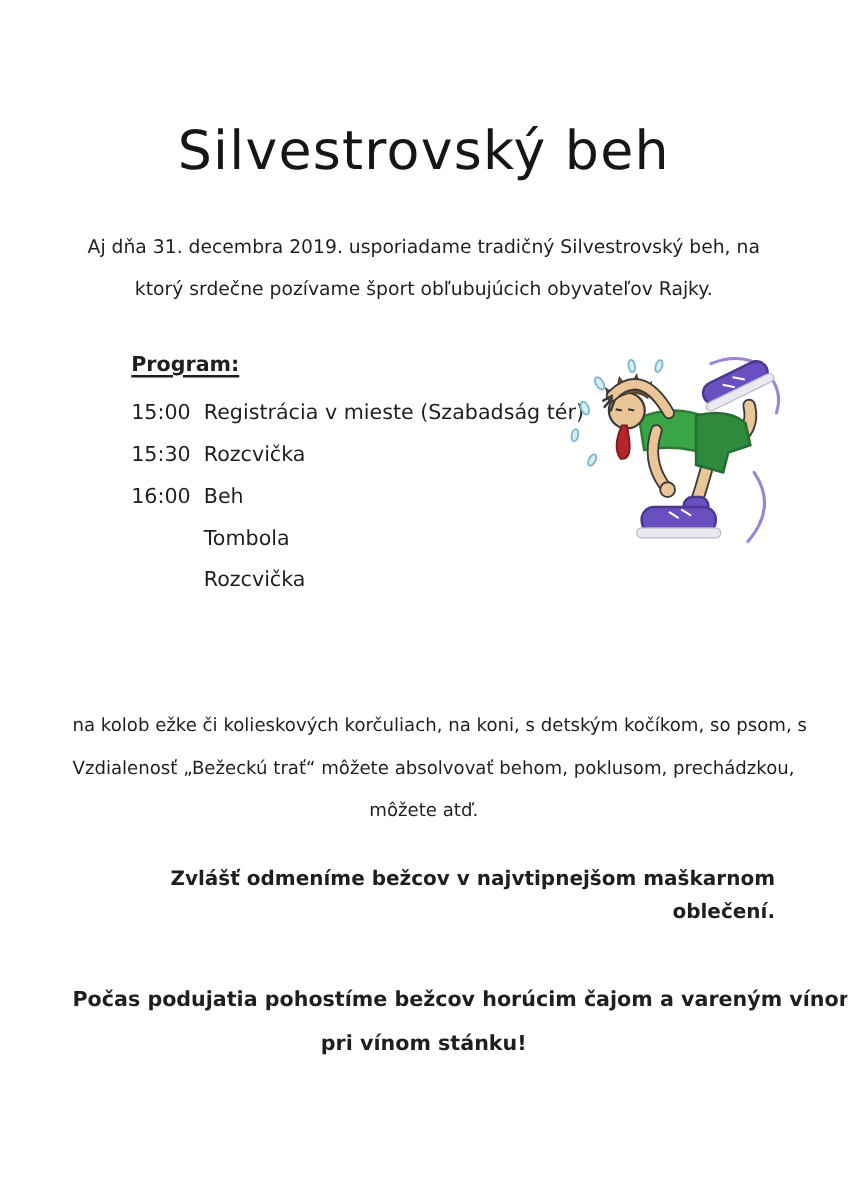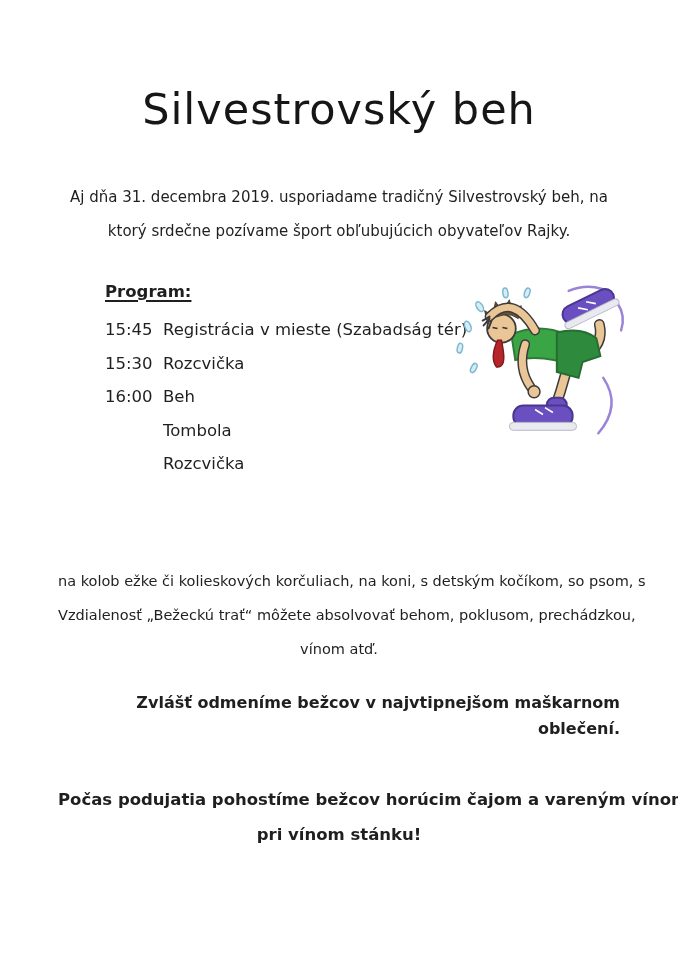--- a/index.html
+++ b/index.html
@@ -11,21 +11,21 @@
     position: relative;
     width: 678px;
     height: 960px;
     background: #ffffff;
     font-family: "DejaVu Sans", "Liberation Sans", sans-serif;
     color: #1f1f1f;
     overflow: hidden;
   }
   .flyer-title {
     position: absolute;
-    top: 84px;
+    top: 96px;
     left: 0;
     width: 100%;
     text-align: center;
     font-size: 43px;
     font-weight: normal;
     letter-spacing: 1px;
     color: #161616;
   }
   .intro {
     position: absolute;
@@ -114,21 +114,21 @@
   <div class="flyer-title">Silvestrovský beh</div>
 
   <div class="intro">
     <span class="line">Aj dňa 31. decembra 2019. usporiadame tradičný Silvestrovský beh, na</span>
     <span class="line">ktorý srdečne pozívame šport obľubujúcich obyvateľov Rajky.</span>
   </div>
 
   <div class="program">
     <div class="program-heading">Program:</div>
     <div class="program-row">
-      <span class="program-time">15:45</span>
+      <span class="program-time">15:00</span>
       <span class="program-activity">Registrácia v mieste (Szabadság tér)</span>
     </div>
     <div class="program-row">
       <span class="program-time">15:30</span>
       <span class="program-activity">Rozcvička</span>
     </div>
     <div class="program-row">
       <span class="program-time">16:00</span>
       <span class="program-activity">Beh</span>
     </div>
@@ -193,21 +193,21 @@
       <rect x="96" y="116" width="20" height="16" rx="7" stroke="#4a3790" stroke-width="2" fill="#6a4fc0"></rect>
       <rect x="62" y="124" width="60" height="21" rx="10" stroke="#4a3790" stroke-width="2" fill="#6a4fc0"></rect>
       <rect x="58" y="141" width="68" height="8" rx="4" fill="#e9e9f0" stroke="#b9b9c8" stroke-width="1"></rect>
       <path d="M 84 128 l 8 5 M 94 126 l 8 5" stroke="#ffffff" stroke-width="1.6" fill="none"></path>
     </g>
   </svg>
 
   <div class="distance">
     <span class="line">na kolob ežke či kolieskových korčuliach, na koni, s detským kočíkom, so psom, s</span>
     <span class="line">Vzdialenosť „Bežeckú trať“ môžete absolvovať behom, poklusom, prechádzkou,</span>
-    <span class="line">vínom atď.</span>
+    <span class="line">môžete atď.</span>
   </div>
 
   <div class="costume">Zvlášť odmeníme bežcov v najvtipnejšom maškarnom oblečení.</div>
 
   <div class="refreshments">
     <span class="line">Počas podujatia pohostíme bežcov horúcim čajom a vareným vínom</span>
     <span class="line">pri vínom stánku!</span>
   </div>
 
 </div>

